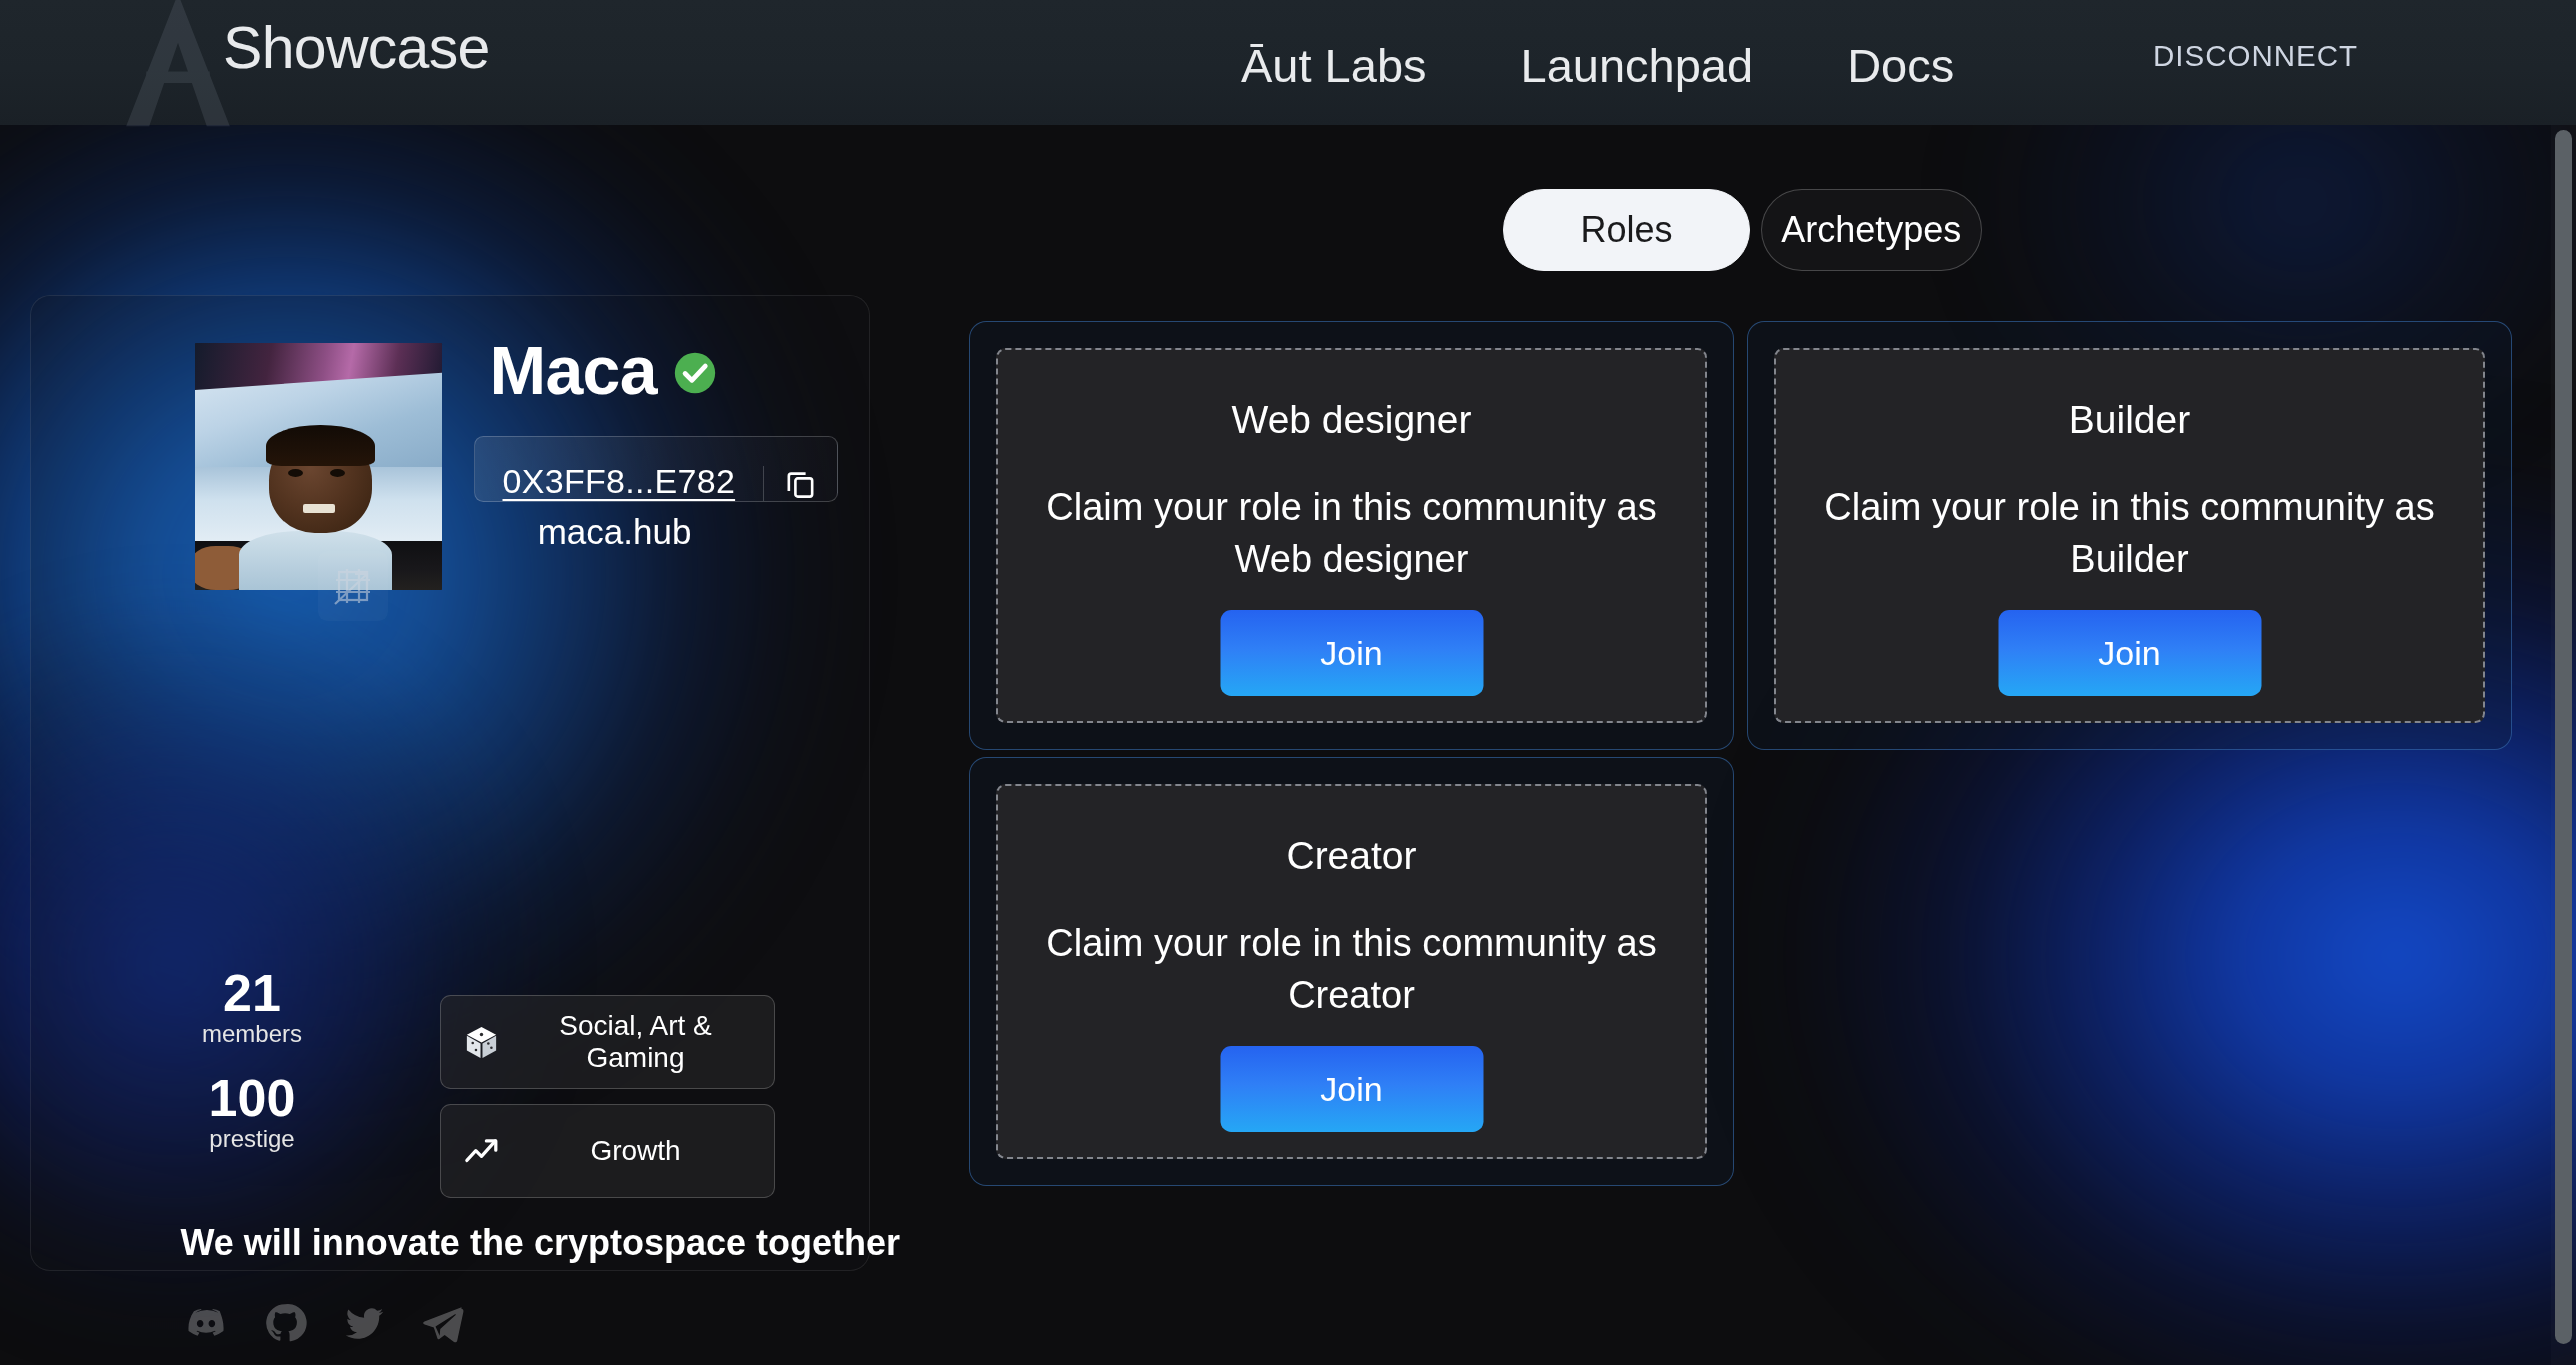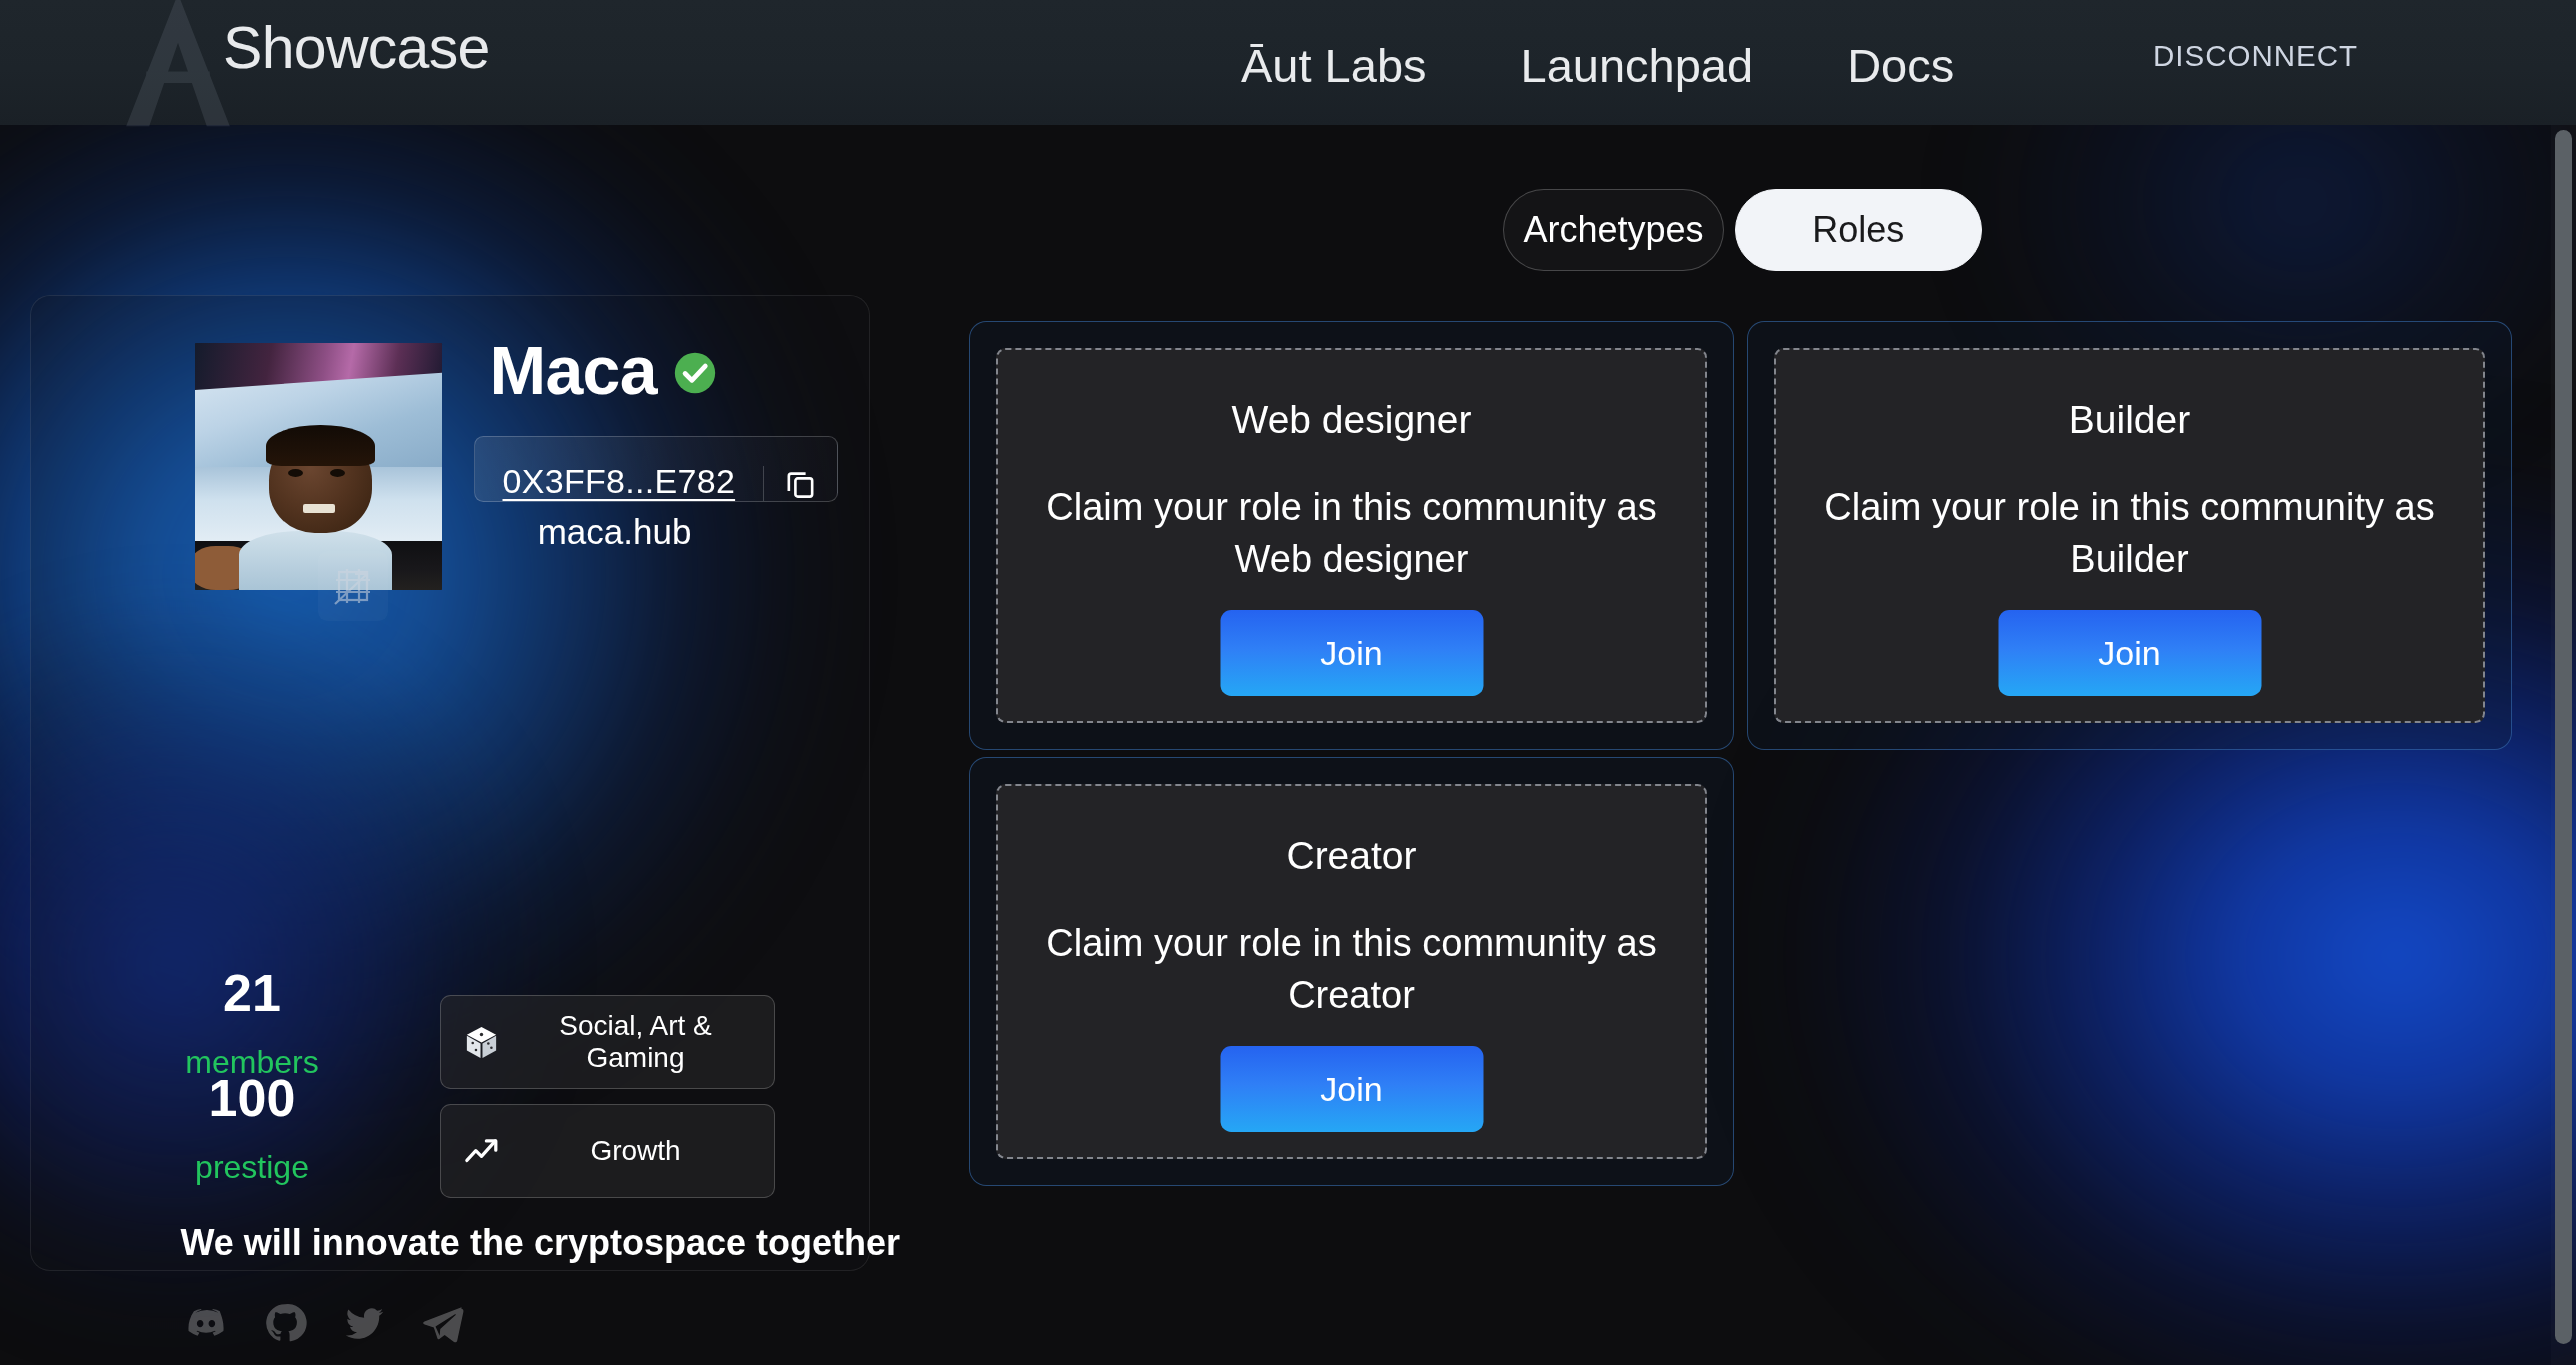--- a/index.html
+++ b/index.html
@@ -166,21 +166,21 @@
     position:absolute; left:443px; top:216px; width:282px; text-align:center;
     font-size:35px; color:#ffffff; font-weight:400;
   }
 
   
   #stats-block { position:absolute; left:0; top:671px; width:100%; }
   .stat {
     position:absolute; width:221px; text-align:center;
   }
   .stat-value { font-size:52px; font-weight:700; color:#ffffff; line-height:1; }
-  .stat-label { font-size:32px; color:#22c55e; margin-top:25px; }
+  .stat-label { font-size:24px; color:#e5e5e5; margin-top:1px; }
 
   .tag-chip {
     position:absolute; left:409px; width:335px; height:94px;
     border-radius:10.7px;
     border:0.7px solid rgba(255,255,255,0.20);
     background:rgba(38,38,40,0.60);
     display:flex; align-items:center; cursor:pointer;margin-top:35px;
   }
   .tag-icon { width:81px; display:flex; align-items:center; justify-content:center; }
   .tag-label { flex:1; text-align:center; padding-right:24px;
@@ -397,22 +397,22 @@
       <span class="social-icon">
         <svg viewBox="0 0 24 24" width="44" height="44" fill="#ffffff">
           <path d="M22.1 3.4 1.9 11.2c-1 .4-1 1.3.1 1.6l5 1.6 1.9 5.8c.2.7.5.9 1.1.5l2.9-2.2 5.1 3.8c.9.5 1.6.2 1.8-.9l3.3-15.4c.3-1.3-.5-1.9-1-1.6ZM7.9 13.9l10.4-6.5c.5-.3.9-.1.6.2l-8.4 7.7-.3 3.6-2.3-5Z"></path>
         </svg>
       </span>
     </div>
 
   </div>
 
   <div id="tabs">
+    <div class="tab active">Roles</div>
     <div class="tab inactive">Archetypes</div>
-    <div class="tab active">Roles</div>
   </div>
 
   <div class="role-card" style="left:969px; top:321px; width:765px; height:429px;">
     <div class="role-inner">
       <div class="role-title">Web designer</div>
       <div class="role-desc">Claim your role in this community as Web designer</div>
       <button class="join-button" style="top:260px;">Join</button>
     </div>
   </div>
 

